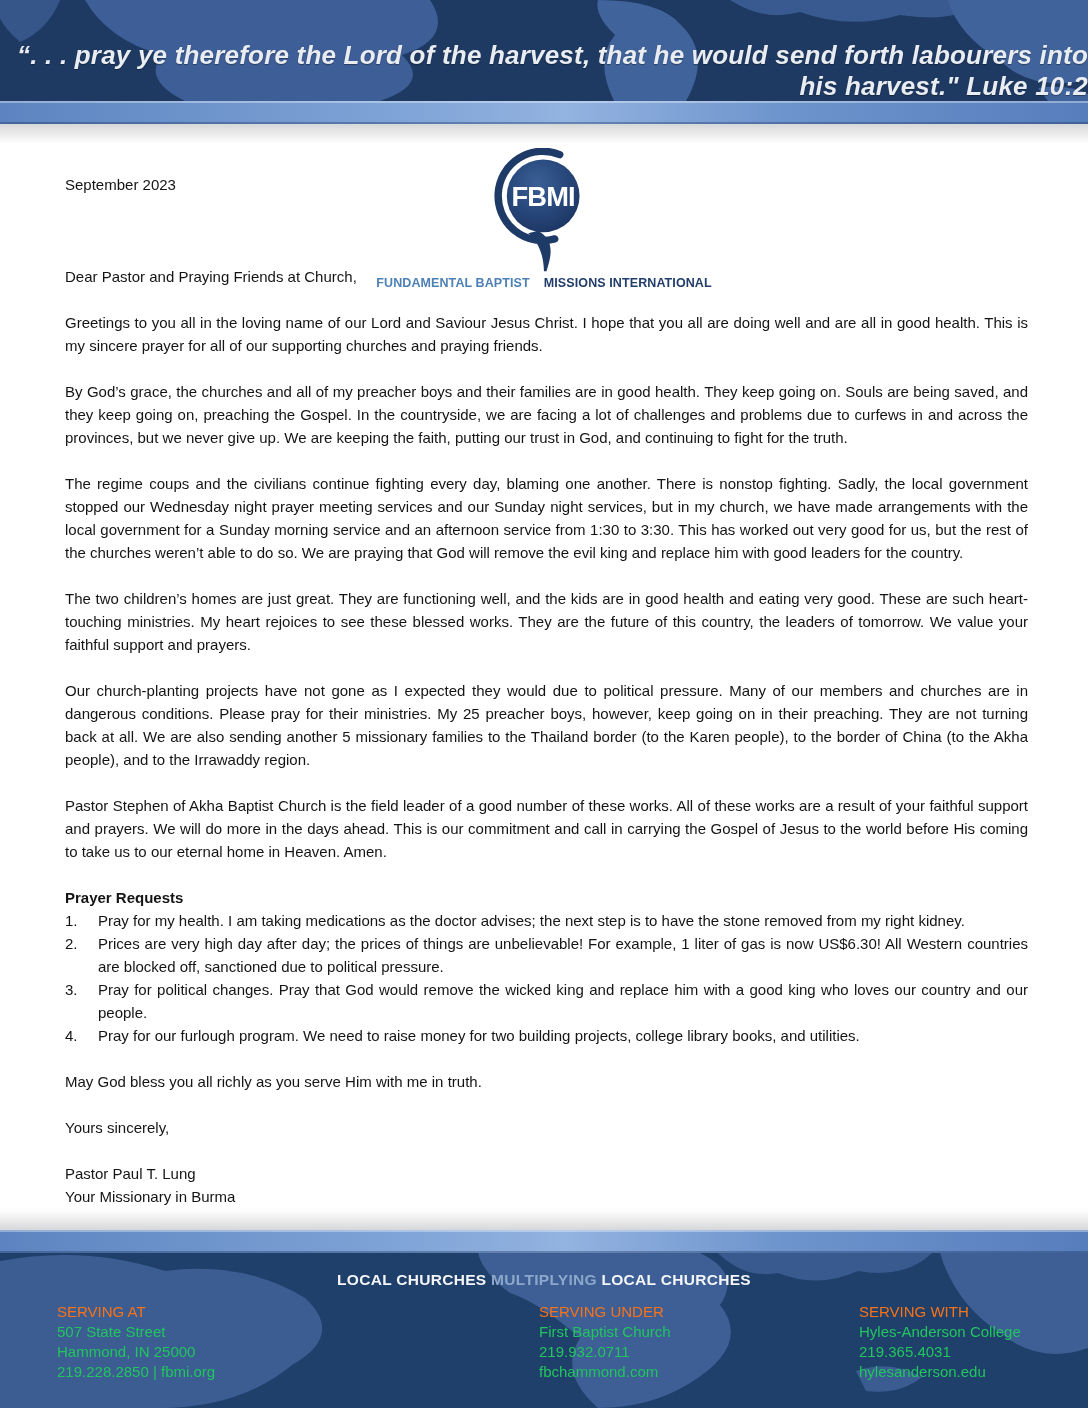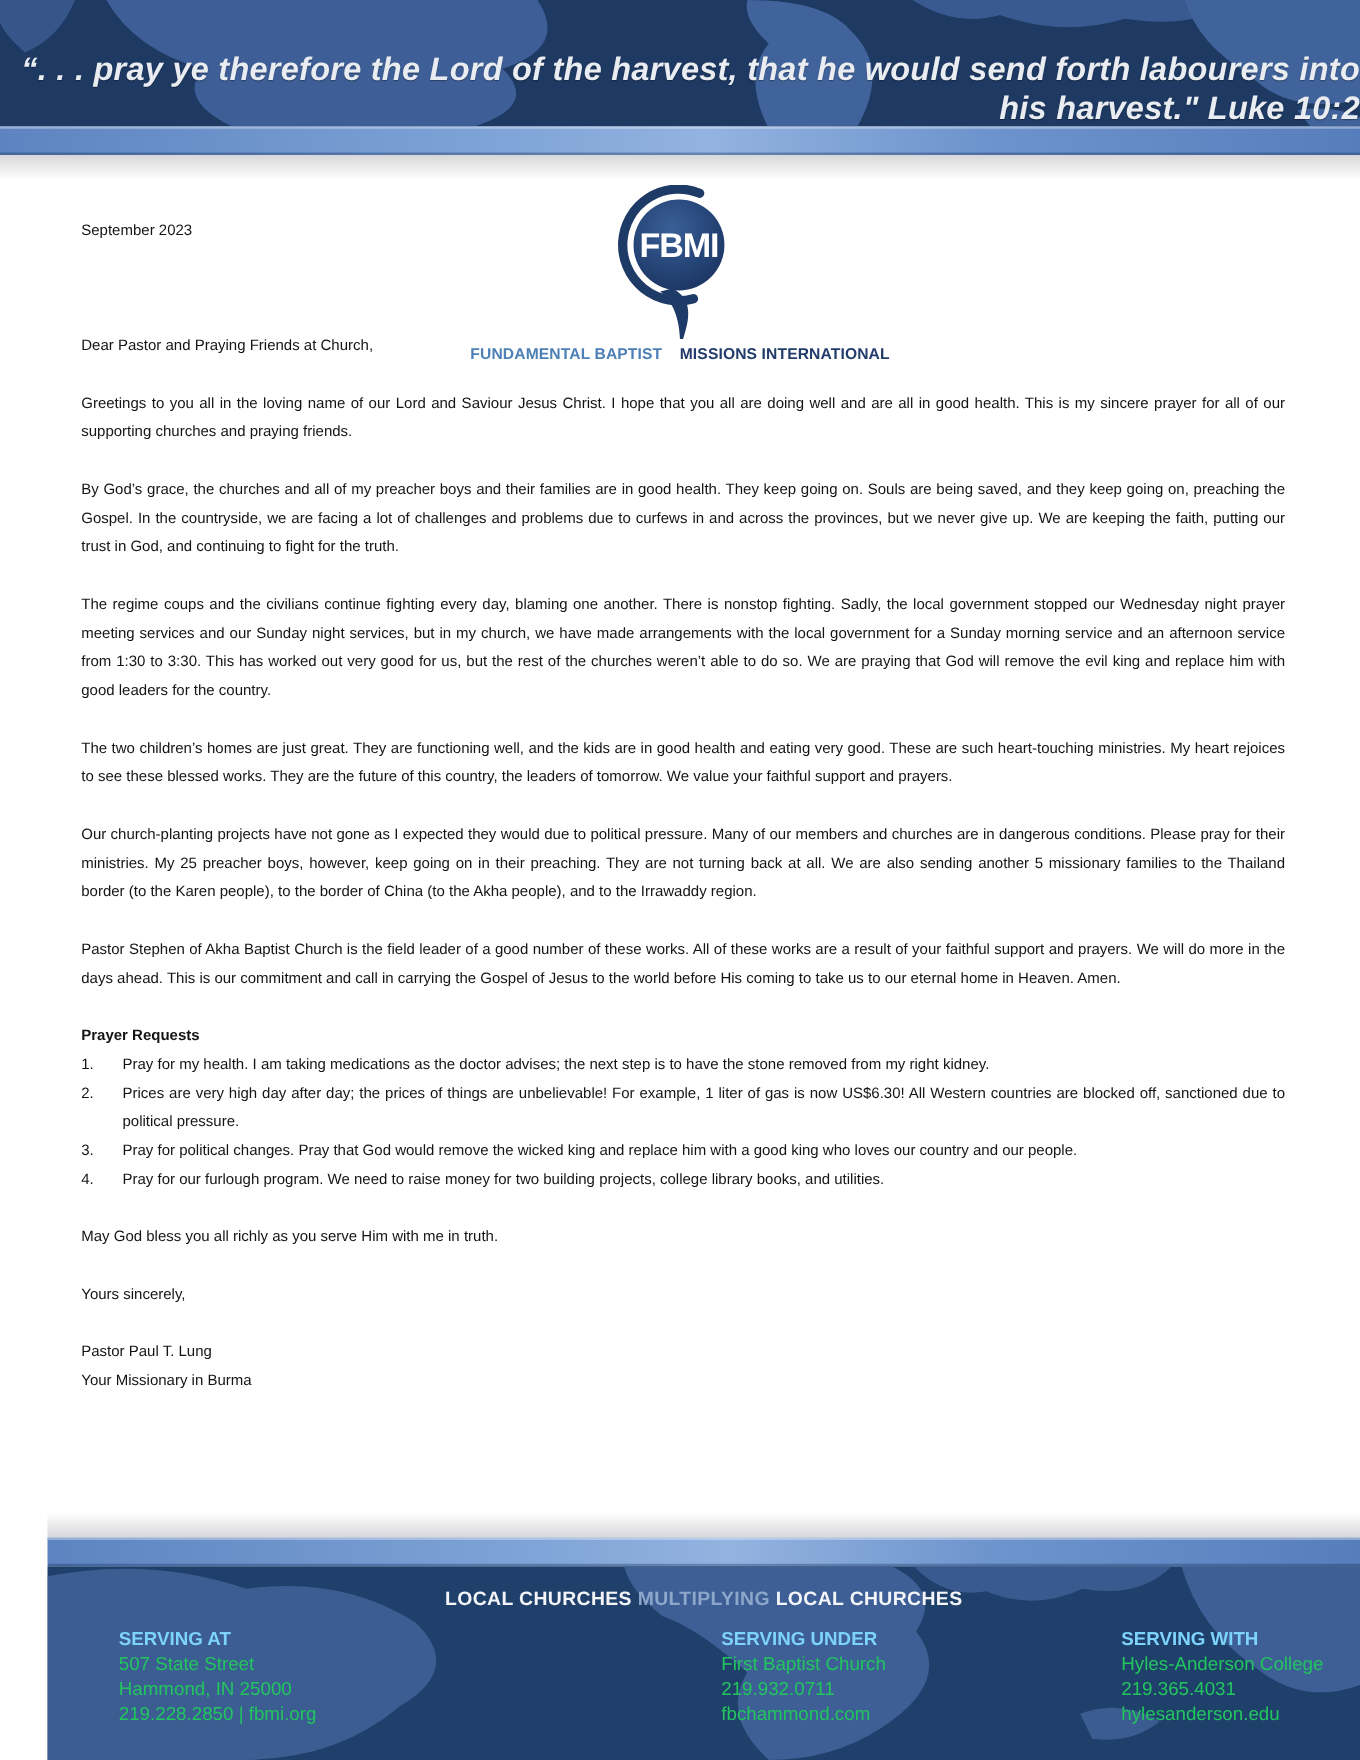--- a/index.html
+++ b/index.html
@@ -48,21 +48,21 @@
     box-shadow: inset 0 2px 0 rgba(255,255,255,0.35), inset 0 -2px 0 rgba(20,45,90,0.35);
   }
   .shadow-below { height: 20px; background: linear-gradient(to bottom, #c9cacc, rgba(255,255,255,0)); opacity: 0.75; }
   .shadow-above { height: 20px; background: linear-gradient(to top, #c9cacc, rgba(255,255,255,0)); opacity: 0.75; }
 
   
   .letter {
     position: relative;
     padding: 29px 60px 0 65px;
     color: #141414;
-    font-size: 12px;
+    font-size: 15px;
     line-height: 23px;
   }
   .letter p { text-align: justify; margin-bottom: 23px; }
   .date-line { margin-bottom: 0; }
   .salutation { margin-top: 69px; margin-bottom: 23px; }
   .prayer-heading { font-weight: bold; }
   .prayer-list { margin-bottom: 23px; }
   .pr-item { display: flex; }
   .pr-num { flex: 0 0 33px; }
   .pr-text { flex: 1; text-align: justify; }
@@ -86,21 +86,21 @@
     font-weight: bold;
     font-size: 12.5px;
     letter-spacing: 0.1px;
     white-space: nowrap;
   }
   .logo-text .left  { color: #4d80b6; }
   .logo-text .right { color: #223d6b; }
   .logo-bar { width: 3px; height: 22px; background: #1e3a66; }
 
   
-  .footer-wrap { position: absolute; left: 0; right: 0; bottom: 0; padding-left: 38px; }
+  .footer-wrap { position: absolute; left: 0; right: 0; bottom: 0; }
   .footer {
     position: relative;
     height: 155px;
     background: #20406c;
     overflow: hidden;
     color: #dde1e8;
     font-size: 15px;
   }
   .footer-inner { position: relative; height: 100%; }
   .tagline {
@@ -116,21 +116,21 @@
   .tagline .b { color: #8ca7ca; }
   .footer-cols {
     position: absolute;
     top: 49px;
     left: 0; right: 0;
   }
   .fcol { position: absolute; top: 0; }
   .fcol-1 { left: 57px; }
   .fcol-2 { left: 493px; margin-left: 46px; }
   .fcol-3 { left: 859px; }
-  .fcol-heading { font-weight: bold; color: #7dd3fc; line-height: 20px; }
+  .fcol-heading { font-weight: normal; color: #f97316; line-height: 20px; }
   .fcol-line { line-height: 20px; color: #22c55e; }
 </style>
 </head>
 <body>
 
 <div class="page">
 
   <div class="banner">
     <svg class="map" viewBox="0 0 1088 101" preserveAspectRatio="none">
       <g fill="#40639b">

